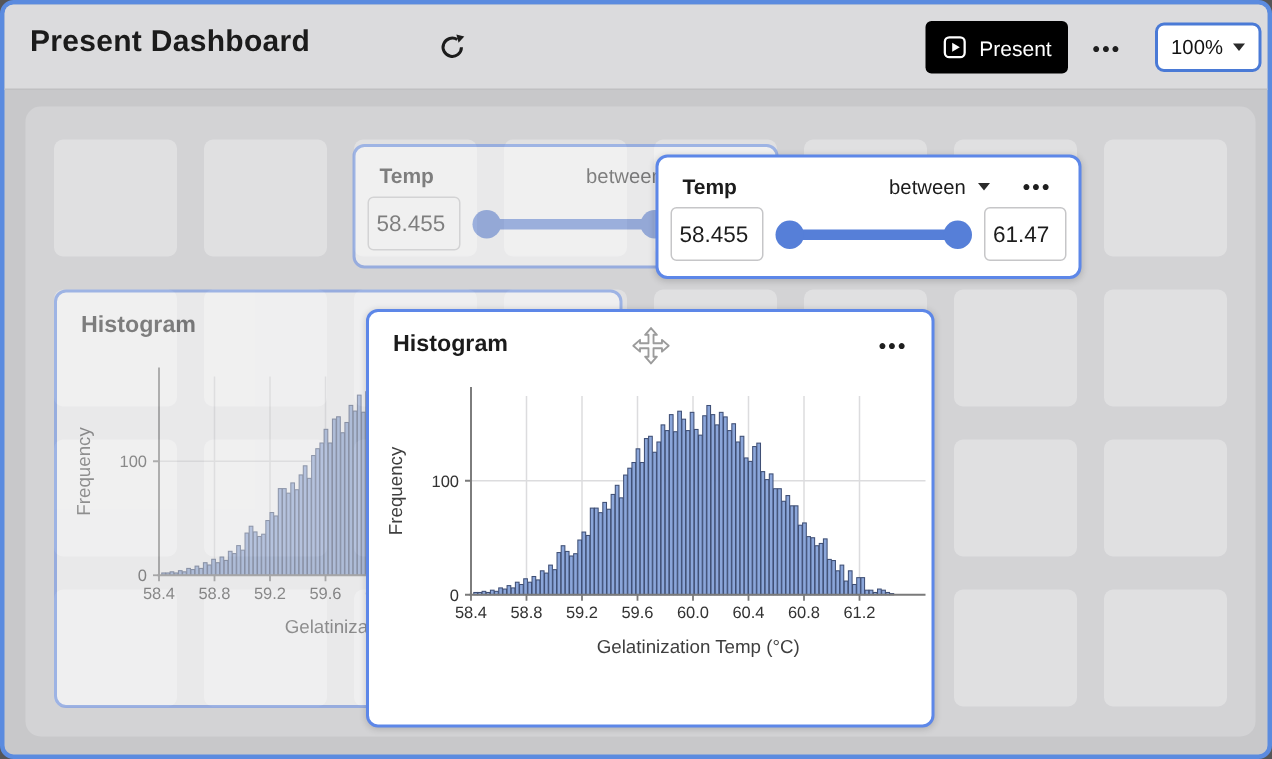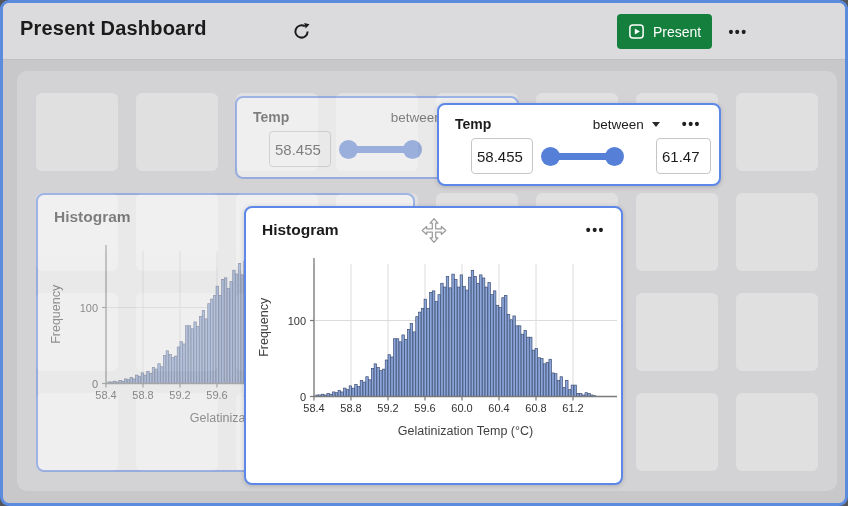--- a/index.html
+++ b/index.html
@@ -5,21 +5,21 @@
   html,body{margin:0;padding:0;background:#555557;font-family:"Liberation Sans",sans-serif;}
   *{box-sizing:border-box;}
   .window{position:relative;width:848px;height:506px;background:#c8c8ca;border:3px solid #5b8bdf;border-radius:9px;overflow:hidden;}
 
   
   .header{position:absolute;left:0;top:0;width:100%;height:57px;background:#dbdbdd;border-bottom:1px solid #c0c0c2;}
   .app-title{position:absolute;left:17px;top:14px;font-size:20px;font-weight:700;color:#1b1b1b;letter-spacing:.2px;}
   .updated-wrap{position:absolute;left:289px;top:0;height:57px;display:flex;align-items:center;gap:9px;}
   .updated-text{font-size:13.5px;color:#1c1c1c;}
   .icon-btn{display:flex;align-items:center;justify-content:center;cursor:pointer;background:none;border:none;padding:0;}
-  .present-btn{position:absolute;left:614px;top:11px;width:95px;height:35px;background:#15803d;border:none;border-radius:4px;color:#fff;
+  .present-btn{position:absolute;left:614px;top:11px;width:95px;height:35px;background:#000000;border:none;border-radius:4px;color:#fff;
     display:flex;align-items:center;justify-content:center;gap:8px;font-size:14px;font-family:inherit;cursor:pointer;}
   .hdr-ellipsis{position:absolute;left:716px;top:11px;width:38px;height:35px;}
   .ellipsis{font-size:14px;font-weight:700;letter-spacing:1.5px;color:#1f1f1f;line-height:1;}
   .zoom-select{position:absolute;left:767px;top:12px;width:71px;height:33px;background:#fff;border:2px solid #4a7ad6;border-radius:6px;
     display:flex;align-items:center;justify-content:center;gap:7px;font-size:13.5px;color:#111;cursor:pointer;}
   .caret{width:0;height:0;border-left:4.5px solid transparent;border-right:4.5px solid transparent;border-top:5.5px solid #2b2b2b;display:inline-block;}
 
   
   .panel{position:absolute;left:14px;top:68px;width:820px;height:420px;background:#d3d3d5;border-radius:10px;overflow:hidden;}
   .gcell{position:absolute;width:82px;height:78px;background:rgba(255,255,255,.30);border-radius:6px;}
@@ -27,21 +27,21 @@
   
   .card{position:absolute;background:#fff;border:2px solid #5d87e8;border-radius:8px;}
   .card.active{box-shadow:0 1px 5px rgba(0,0,0,.18);}
   .ghost{opacity:.5;}
   .temp-card{width:284px;height:83px;}
   .temp-head{display:flex;align-items:center;padding:11px 16px 0 16px;}
   .temp-title{font-size:14px;font-weight:700;color:#1c1c1c;flex:0 0 auto;}
   .temp-op{margin-left:auto;display:flex;align-items:center;gap:8px;font-size:13.5px;color:#1c1c1c;cursor:pointer;}
   .temp-menu{margin-left:22px;margin-right:2px;cursor:pointer;}
   .temp-controls{display:flex;align-items:center;gap:8px;padding:6px 8px 0 8px;}
-  .num-input{height:36px;border:1px solid #c6c6c8;border-radius:4px;font-size:15px;color:#1c1c1c;font-family:inherit;padding:0 5px;background:#fff;margin-left:24px;}
+  .num-input{height:36px;border:1px solid #c6c6c8;border-radius:4px;font-size:15px;color:#1c1c1c;font-family:inherit;padding:0 5px;background:#fff;}
   .num-input.left{width:62px;}
   .num-input.right{width:55px;}
   .slider{position:relative;flex:1;height:36px;}
   .slider-track{position:absolute;left:8px;right:8px;top:14.5px;height:7px;background:#567fd8;border-radius:4px;}
   .slider-handle{position:absolute;top:8.5px;width:19px;height:19px;border-radius:50%;background:#567fd8;cursor:pointer;}
   .slider-handle.min{left:0;}
   .slider-handle.max{right:0;}
 
   .hist-card{width:379px;height:279px;}
   .hist-head{position:relative;display:flex;align-items:center;height:44px;padding:0 16px;}
@@ -68,20 +68,24 @@
     <button class="present-btn">
       <svg width="17" height="17" viewBox="0 0 18 18">
         <rect x="2" y="2" width="14" height="14" rx="3.2" fill="none" stroke="#fff" stroke-width="1.6"></rect>
         <path d="M7.2 5.8 v6.4 L12.6 9 z" fill="#fff"></path>
       </svg>
       <span>Present</span>
     </button>
     <button class="icon-btn hdr-ellipsis">
       <span class="ellipsis">•••</span>
     </button>
+    <div class="zoom-select">
+      <span>100%</span>
+      <span class="caret"></span>
+    </div>
   </div>
 
   <div class="panel">
     <div id="grid-layer">
         <div class="gcell" style="left: 19px; top: 22px;"></div>
         <div class="gcell" style="left: 119px; top: 22px;"></div>
         <div class="gcell" style="left: 219px; top: 22px;"></div>
         <div class="gcell" style="left: 319px; top: 22px;"></div>
         <div class="gcell" style="left: 419px; top: 22px;"></div>
         <div class="gcell" style="left: 519px; top: 22px;"></div>

